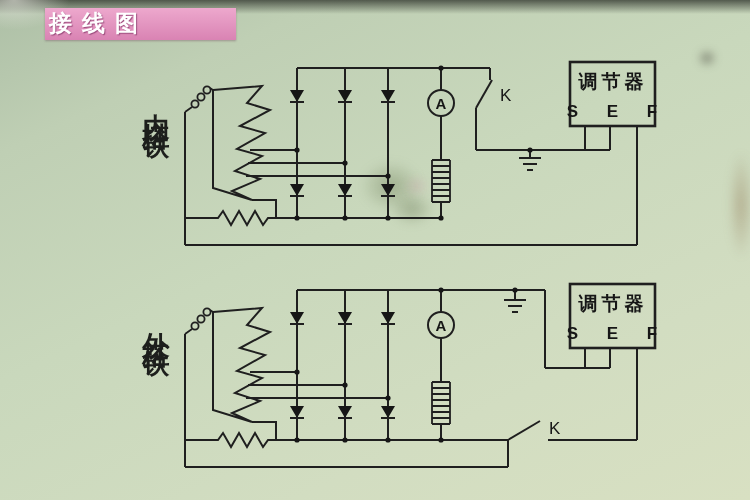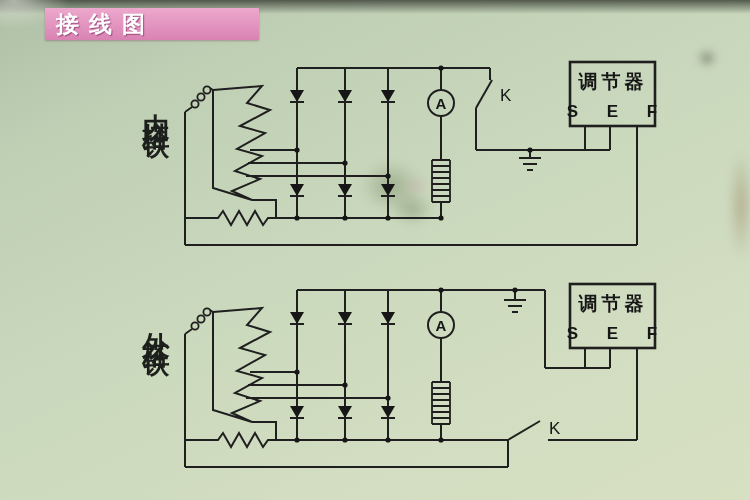--- a/index.html
+++ b/index.html
@@ -13,23 +13,23 @@
   .corner-light{position:absolute;left:0;top:0;width:70px;height:30px;
     background:radial-gradient(ellipse at 20% 0%,rgba(228,228,220,.65),rgba(228,228,220,0) 70%);}
   .blob{position:absolute;border-radius:50%;filter:blur(4px);}
   .blob.b1{left:360px;top:160px;width:62px;height:52px;background:radial-gradient(rgba(108,124,86,.45),rgba(108,124,86,0) 70%);}
   .blob.b2{left:390px;top:192px;width:44px;height:34px;background:radial-gradient(rgba(98,114,78,.4),rgba(98,114,78,0) 70%);}
   .blob.b3{left:404px;top:176px;width:26px;height:20px;background:radial-gradient(rgba(205,150,170,.35),rgba(205,150,170,0) 70%);}
   .blob.b4{left:698px;top:50px;width:18px;height:16px;background:radial-gradient(rgba(55,52,44,.6),rgba(55,52,44,0) 75%);}
   .blob.b5{left:728px;top:150px;width:26px;height:110px;border-radius:40%;
     background:radial-gradient(rgba(132,98,62,.35),rgba(132,98,62,0) 70%);}
   .banner{
-    position:absolute;left:45px;top:8px;width:214px;height:32px;
+    position:absolute;left:45px;top:8px;width:191px;height:32px;
     background:linear-gradient(to bottom,#eda8cd,#d983b3);
-    display:flex;align-items:center;padding-left:11px;box-sizing:border-box;
+    display:flex;align-items:flex-start;padding-left:4px;box-sizing:border-box;
     box-shadow:0 1px 2px rgba(90,40,70,.35);
   }
   .banner-text{
     color:#ffffff;font-size:23px;font-weight:bold;letter-spacing:10px;
     text-shadow:1px 1px 1px rgba(120,40,90,.65);
     font-family:"Liberation Sans","DejaVu Sans",sans-serif;
   }
   .side-label{
     position:absolute;left:138px;color:#1d1f1c;font-size:27px;font-weight:600;
     writing-mode:vertical-rl;text-orientation:upright;letter-spacing:9px;

